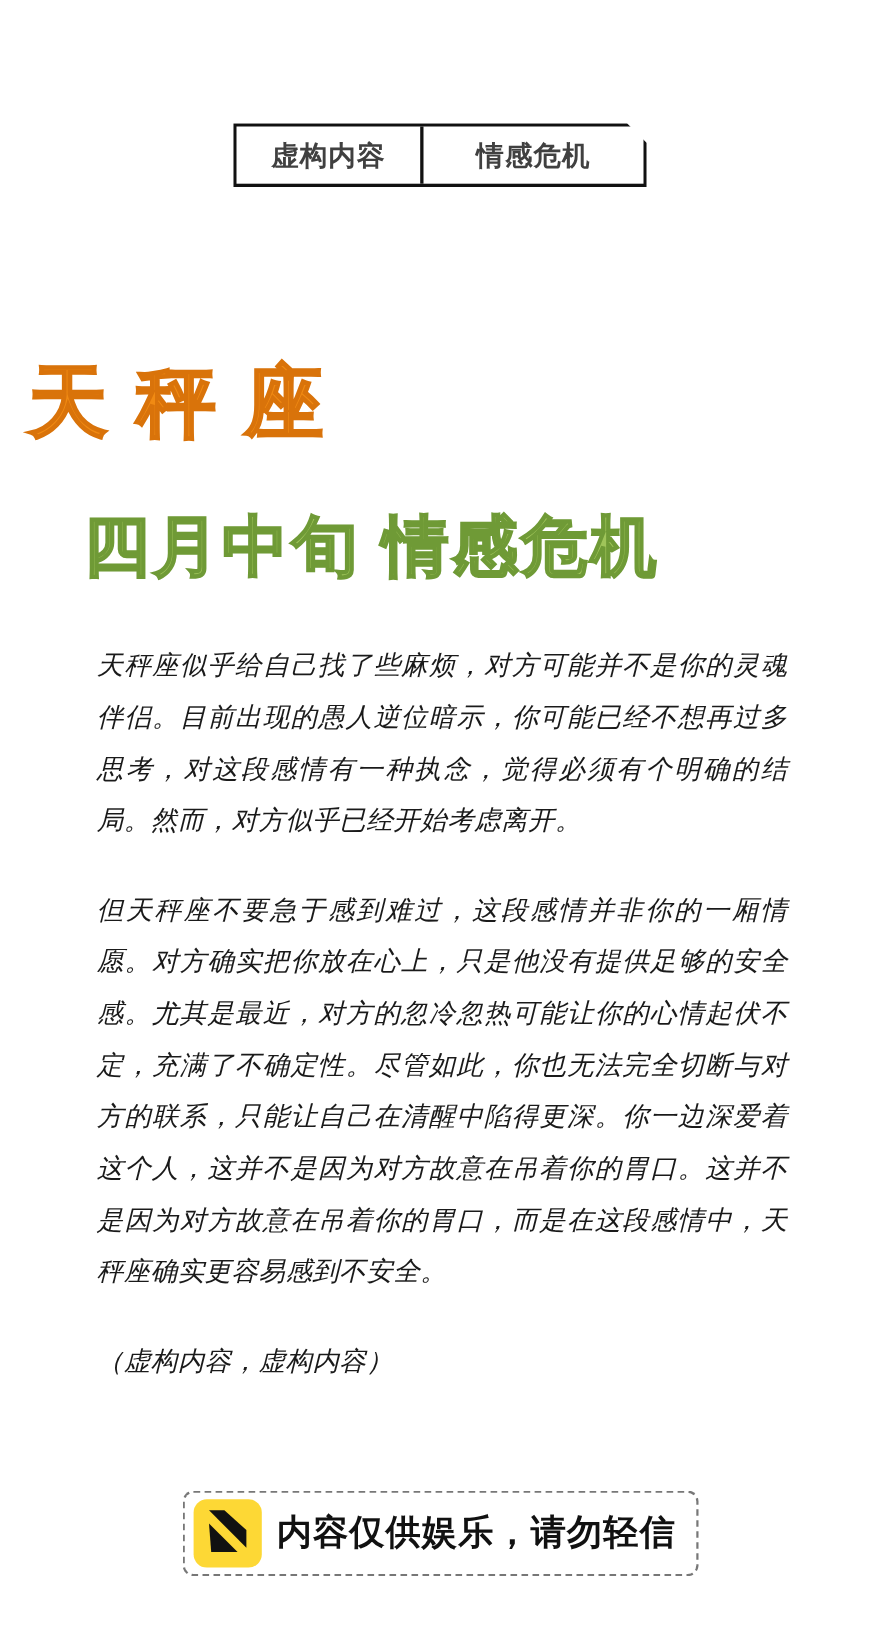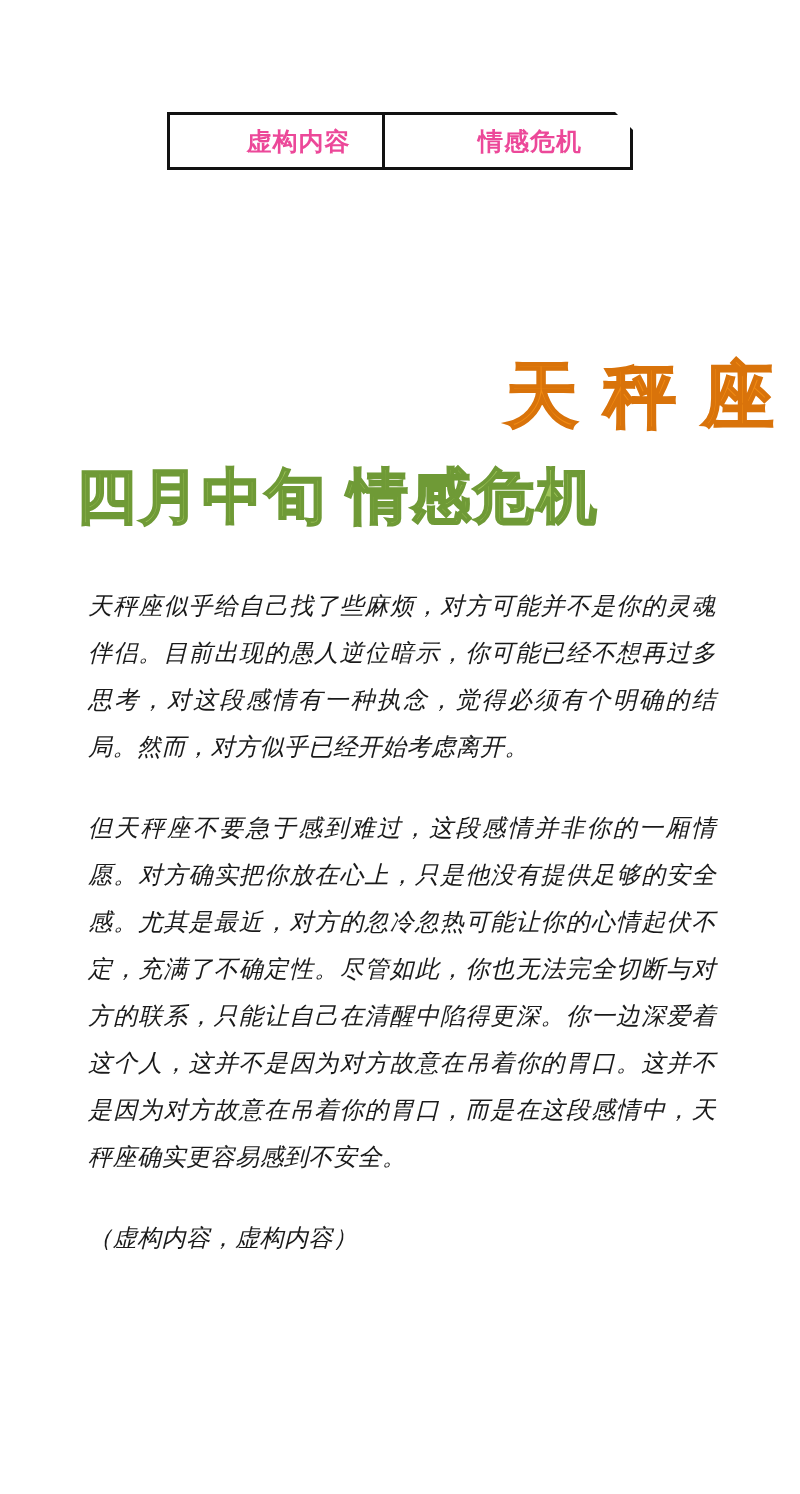--- a/index.html
+++ b/index.html
@@ -43,48 +43,46 @@
     
     clip-path: polygon(0 0, calc(100% - 18px) 0, 100% 18px, 100% 100%, 0 100%);
   }
   .banner-cell {
     display: flex;
     align-items: center;
     justify-content: center;
     font-size: 25px;
     font-weight: bold;
     letter-spacing: 1px;
-    color: #ec4899;
+    color: #404040;
     padding: 0 22px;
     box-sizing: border-box;
-    margin-left: 45px;
   }
   .banner-cell.first {
     border-right: 3px solid #111111;
     min-width: 170px;
   }
   .banner-cell.second {
     min-width: 200px;
   }
 
   
   .sign-title {
     position: absolute;
     top: 330px;
     left: 0;
     width: 800px;
-    text-align: right;
+    text-align: left;
     font-size: 72px;
     font-weight: bold;
     letter-spacing: 26px;
     text-indent: 26px;
     color: #f08a13;
     -webkit-text-stroke: 2px #d9730a;
     line-height: 1;
-    margin-top: 29px;
   }
   .sub-title {
     position: absolute;
     top: 462px;
     left: 0;
     width: 676px;
     text-align: center;
     font-size: 60px;
     font-weight: bold;
     letter-spacing: 3px;
@@ -171,14 +169,25 @@
   <div class="sign-title">天秤座</div>
 
   <div class="sub-title">四月中旬 情感危机</div>
 
   <div class="body-text">
     <p>天秤座似乎给自己找了些麻烦，对方可能并不是你的灵魂伴侣。目前出现的愚人逆位暗示，你可能已经不想再过多思考，对这段感情有一种执念，觉得必须有个明确的结局。然而，对方似乎已经开始考虑离开。</p>
     <p>但天秤座不要急于感到难过，这段感情并非你的一厢情愿。对方确实把你放在心上，只是他没有提供足够的安全感。尤其是最近，对方的忽冷忽热可能让你的心情起伏不定，充满了不确定性。尽管如此，你也无法完全切断与对方的联系，只能让自己在清醒中陷得更深。你一边深爱着这个人，这并不是因为对方故意在吊着你的胃口。这并不是因为对方故意在吊着你的胃口，而是在这段感情中，天秤座确实更容易感到不安全。</p>
     <p class="note-line">（虚构内容，虚构内容）</p>
   </div>
 
+  <div class="footer">
+    <div class="footer-box">
+      <div class="footer-logo">
+        <svg width="62" height="62" viewBox="0 0 62 62" aria-hidden="true">
+          <polygon points="14,10 48,44 48,28 28,10" fill="#111111"></polygon>
+          <polygon points="14,22 40,48 16,48" fill="#111111"></polygon>
+        </svg>
+      </div>
+      <div class="footer-text">内容仅供娱乐，请勿轻信</div>
+    </div>
+  </div>
 
 </div>
 
 </body></html>

